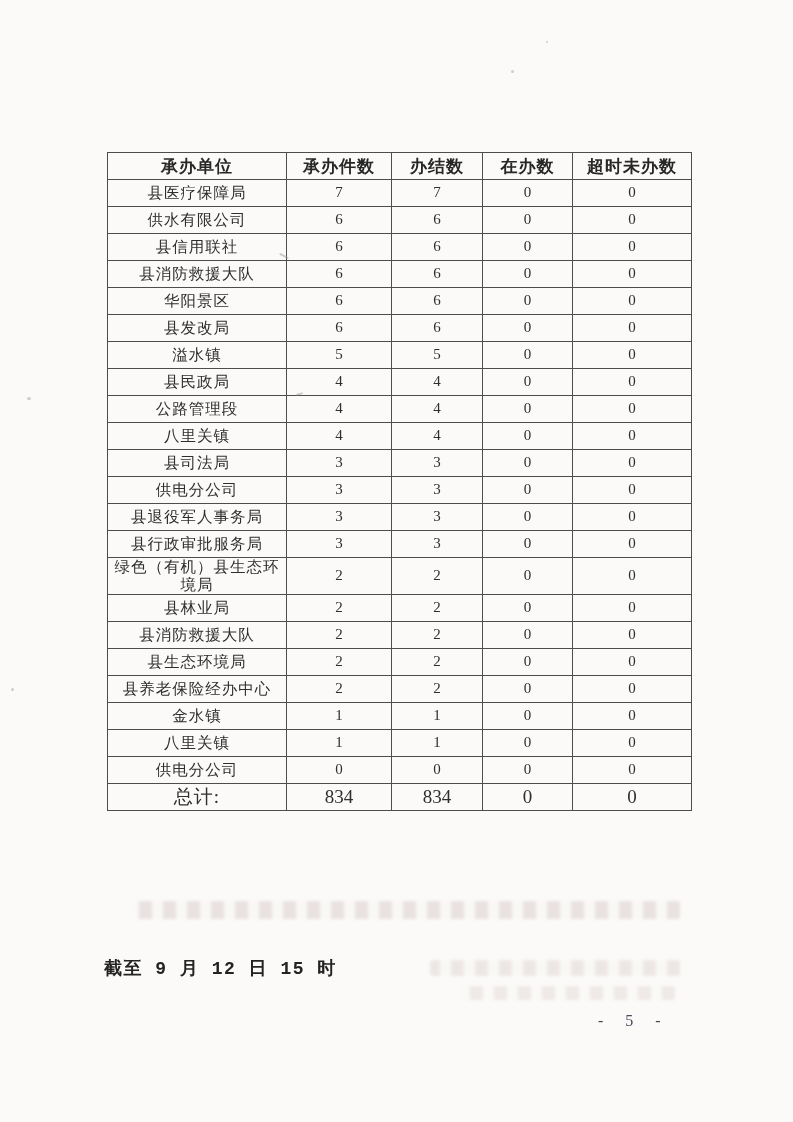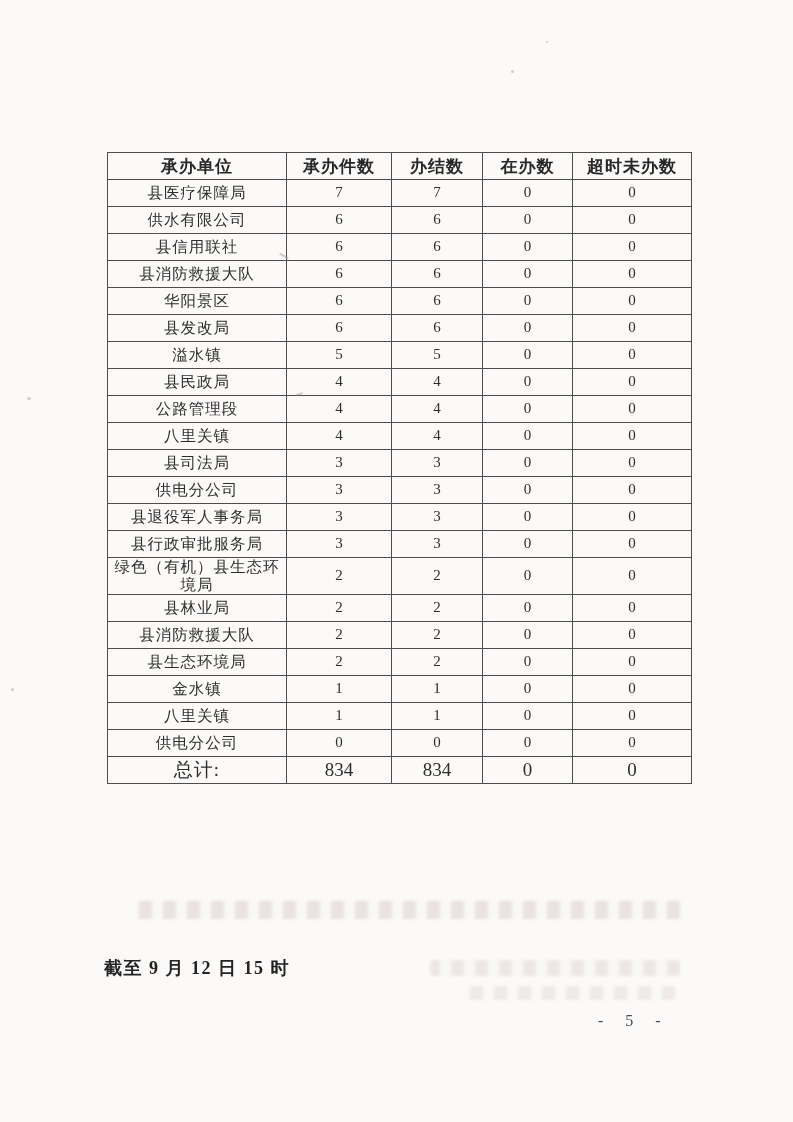--- a/index.html
+++ b/index.html
@@ -59,21 +59,21 @@
   }
   
   .footer-note {
     position: absolute;
     left: 104px;
     top: 956px;
     font-size: 18px;
     font-weight: bold;
     letter-spacing: 1.5px;
     color: #232323;
-    font-family: Liberation Serif, serif;
+    font-family: Liberation Mono, monospace;
   }
   
   .page-number {
     position: absolute;
     left: 598px;
     top: 1012px;
     font-size: 16px;
     color: #474c5c;
     letter-spacing: 9px;
     font-family: "Liberation Serif", serif;
@@ -245,20 +245,27 @@
           <td>0</td>
         </tr>
         <tr>
           <td class="unit-cell">县生态环境局</td>
           <td>2</td>
           <td>2</td>
           <td>0</td>
           <td>0</td>
         </tr>
         <tr>
+          <td class="unit-cell">县养老保险经办中心</td>
+          <td>2</td>
+          <td>2</td>
+          <td>0</td>
+          <td>0</td>
+        </tr>
+        <tr>
           <td class="unit-cell">金水镇</td>
           <td>1</td>
           <td>1</td>
           <td>0</td>
           <td>0</td>
         </tr>
         <tr>
           <td class="unit-cell">八里关镇</td>
           <td>1</td>
           <td>1</td>

